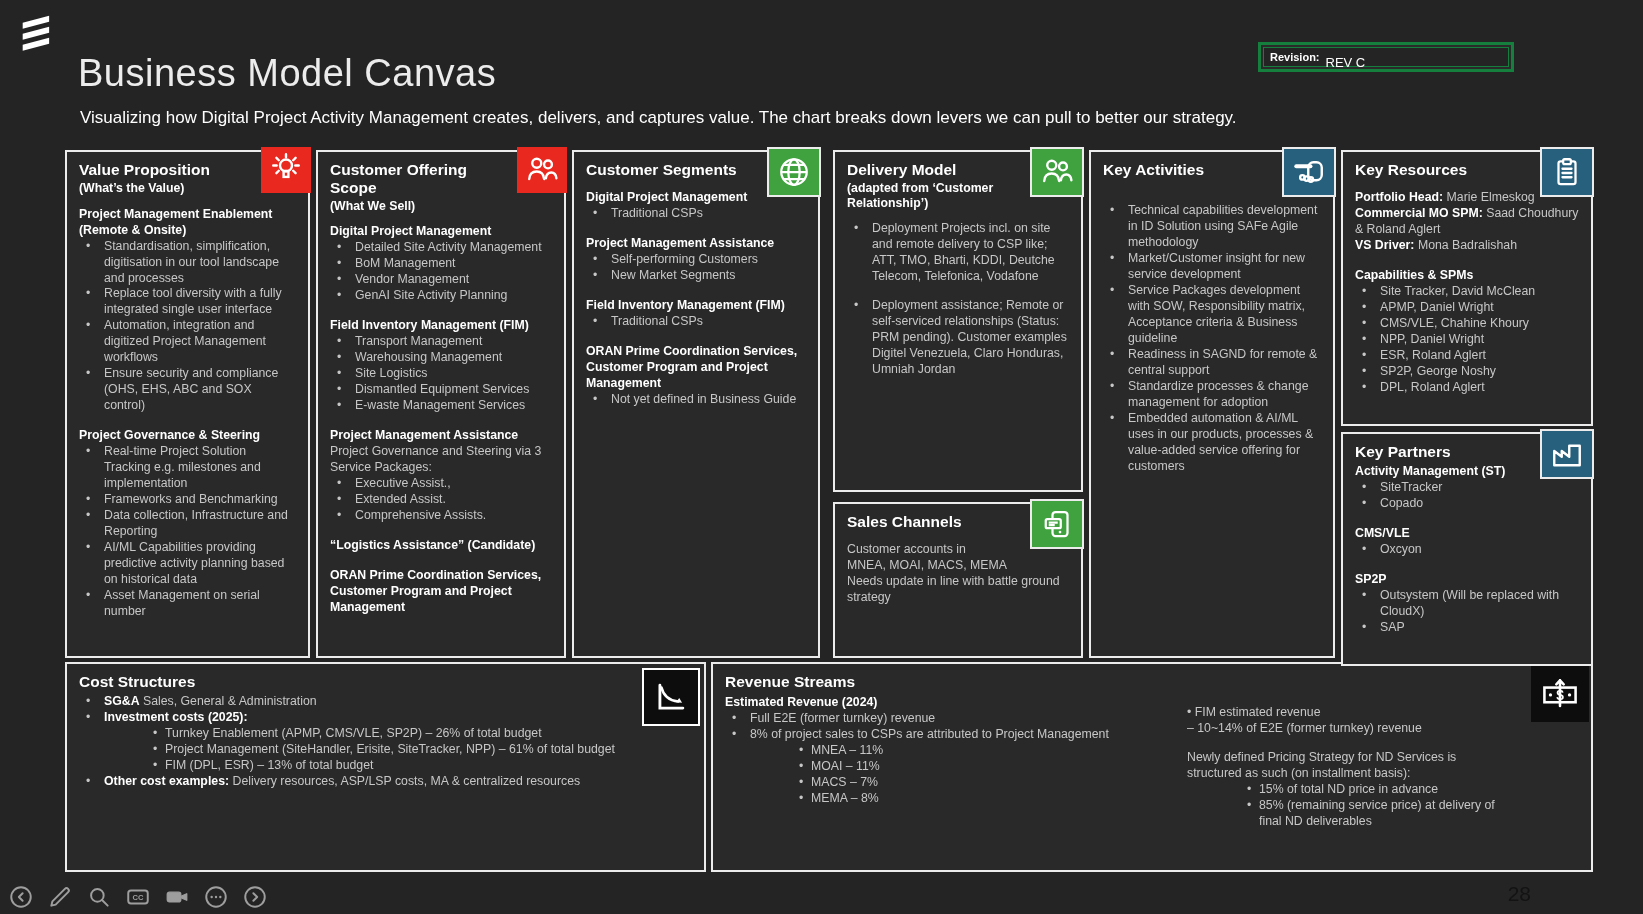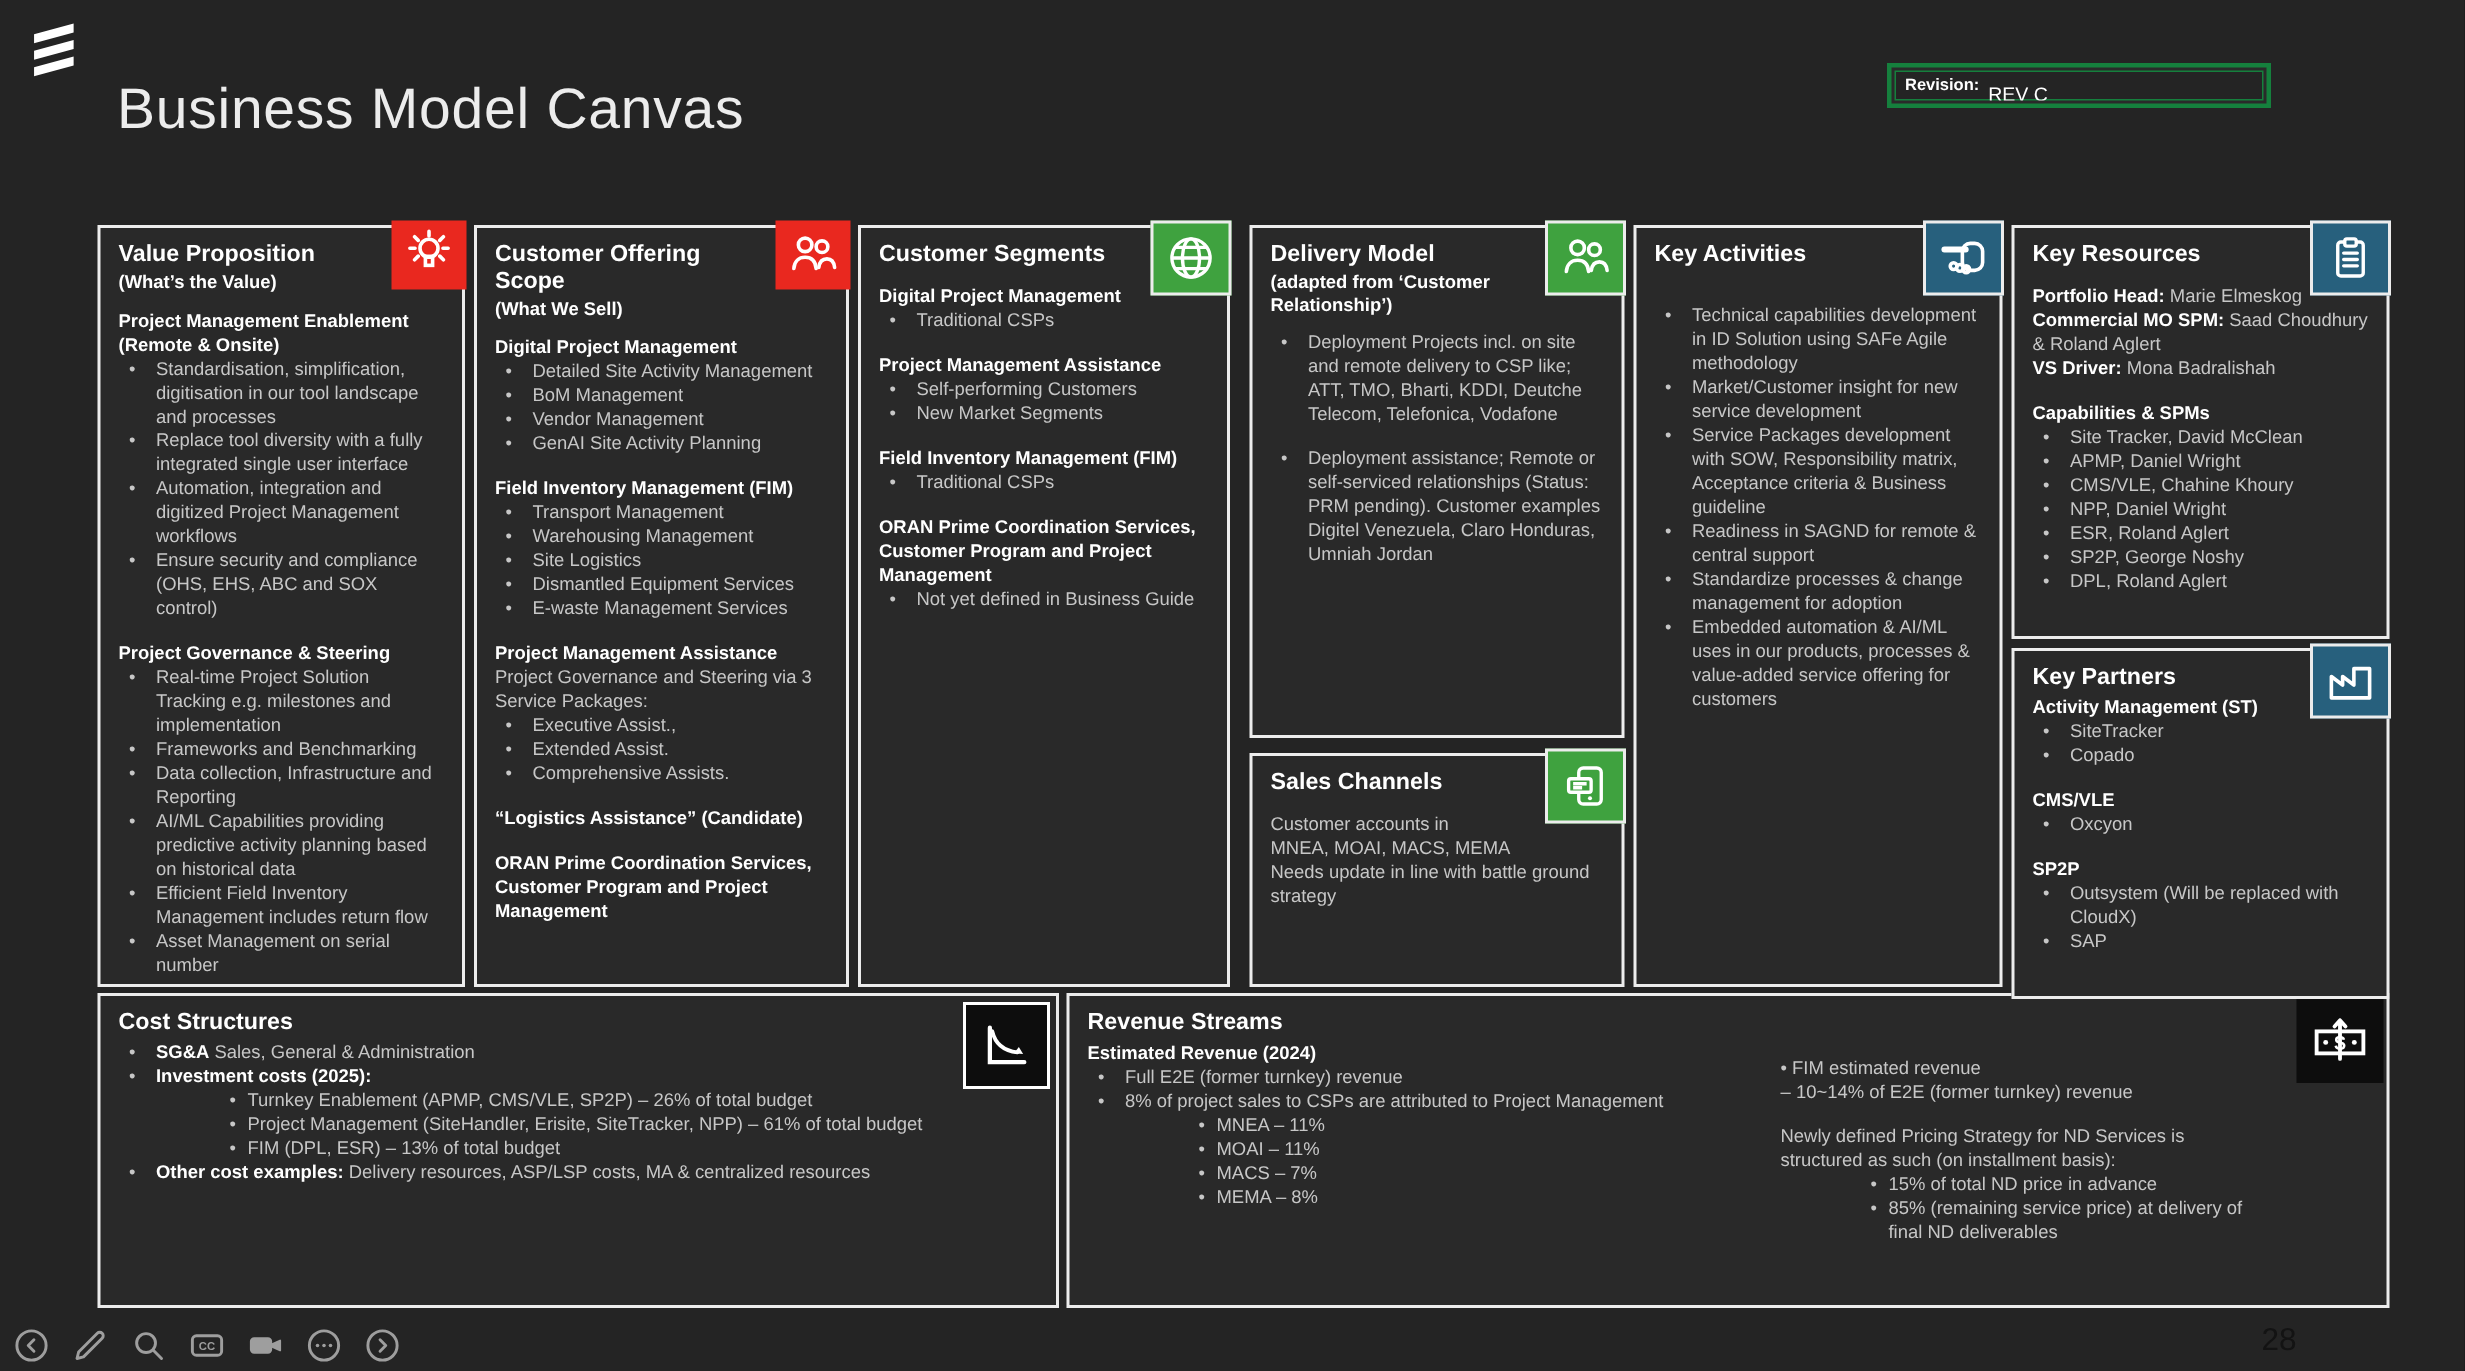--- a/index.html
+++ b/index.html
@@ -55,20 +55,21 @@
     <svg width="34" height="44" viewBox="0 0 30 40">
       <g fill="#fff">
         <polygon points="2,8 26,1.5 26,7 2,13.5"></polygon>
         <polygon points="2,18 26,11.5 26,17 2,23.5"></polygon>
         <polygon points="2,28 26,21.5 26,27 2,33.5"></polygon>
       </g>
     </svg>
   </div>
 
   <div class="page-title">Business Model Canvas</div>
+  <div class="page-subtitle">Visualizing how Digital Project Activity Management creates, delivers, and captures value. The chart breaks down levers we can pull to better our strategy.</div>
 
   <div class="revision-box">
     <span class="revision-label">Revision:</span>
     <span class="revision-value">REV C</span>
   </div>
 
   <section class="box" style="left:65px;top:150px;width:245px;height:508px;">
     <div class="box-icon red">
       <svg width="36" height="36" viewBox="0 0 24 24" fill="none" stroke="#fff" stroke-width="1.6" stroke-linecap="round">
         <circle cx="12" cy="9" r="4"></circle>
@@ -86,21 +87,20 @@
           <li>Automation, integration and digitized Project Management workflows</li>
           <li>Ensure security and compliance (OHS, EHS, ABC and SOX control)</li>
         </ul>
         <div class="sec-sp"></div>
         <div class="sec-h">Project Governance &amp; Steering</div>
         <ul class="sec-list lvl1">
           <li>Real-time Project Solution Tracking e.g. milestones and implementation</li>
           <li>Frameworks and Benchmarking</li>
           <li>Data collection, Infrastructure and Reporting</li>
           <li>AI/ML Capabilities providing predictive activity planning based on historical data</li>
-          <li>Efficient Field Inventory Management includes return flow</li>
           <li>Asset Management on serial number</li>
         </ul>
       </div>
   </section>
 
   <section class="box" style="left:316px;top:150px;width:250px;height:508px;">
     <div class="box-icon red">
       <svg width="36" height="36" viewBox="0 0 24 24" fill="none" stroke="#fff" stroke-width="1.6" stroke-linecap="round">
         <circle cx="8.5" cy="7.5" r="3"></circle>
           <circle cx="16" cy="8.3" r="2.6"></circle>

